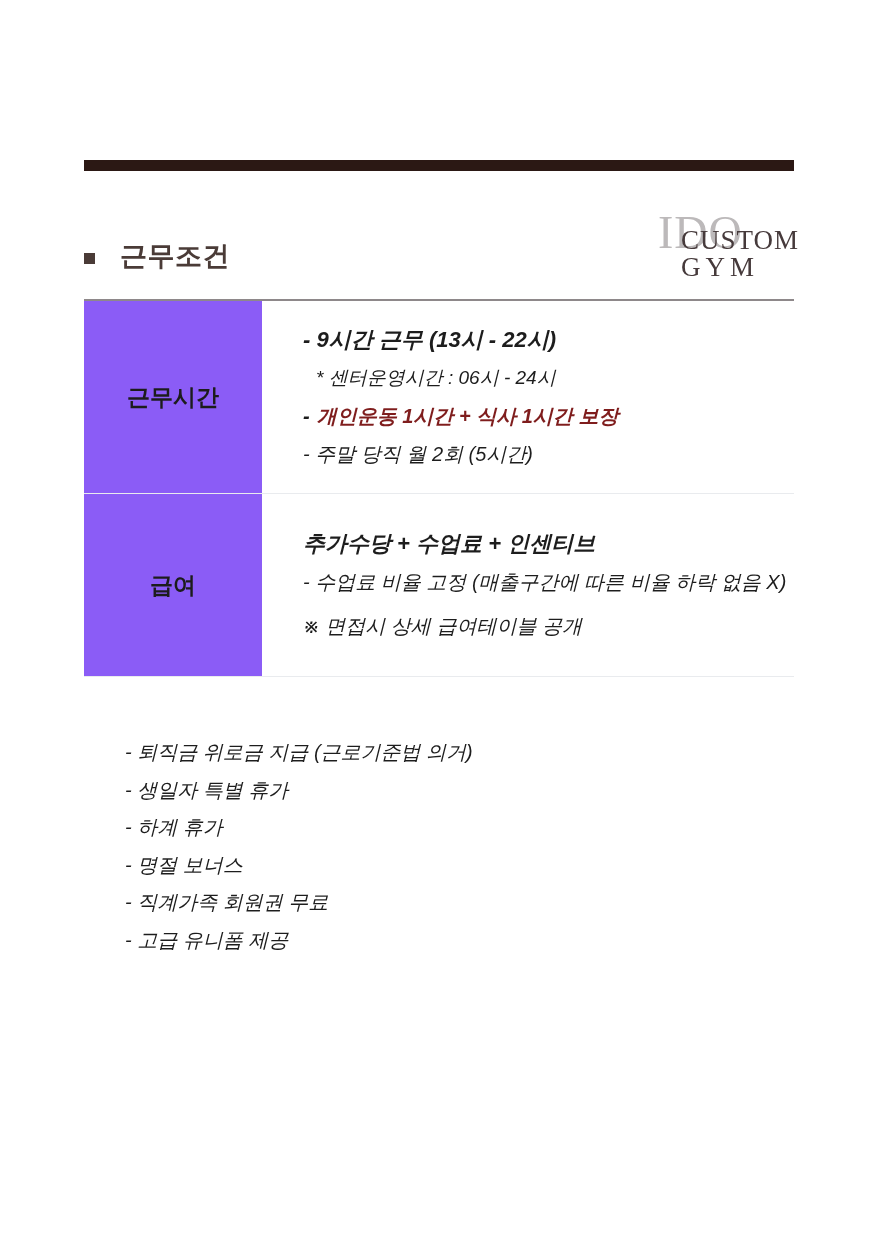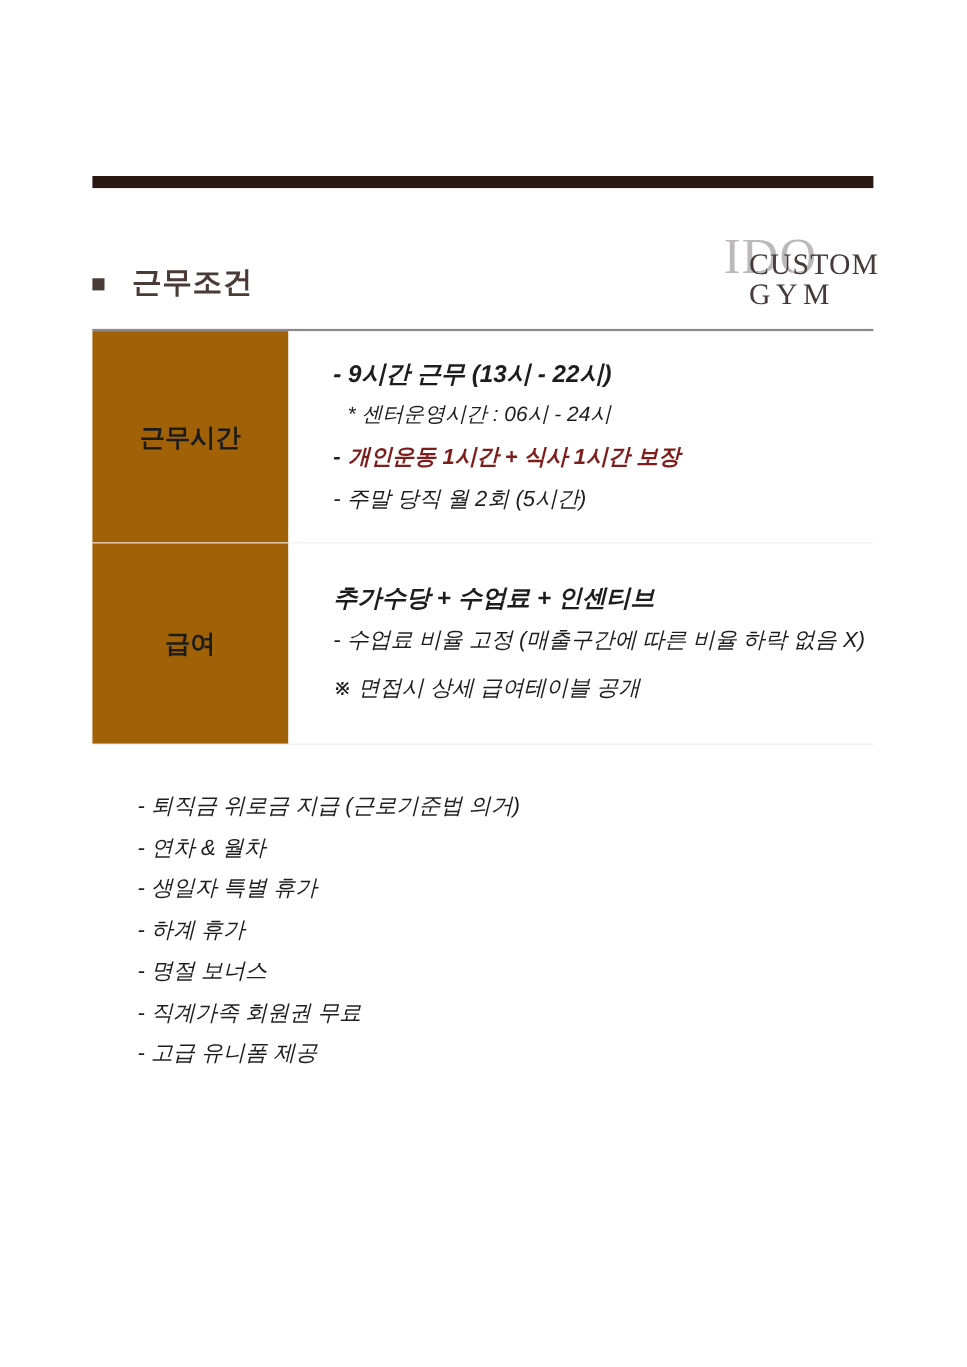--- a/index.html
+++ b/index.html
@@ -91,21 +91,21 @@
     display: flex;
     box-sizing: border-box;
     border-bottom: 1px solid #e9ebee;
   }
   .t-row.r0 { height: 193px; }
   .t-row.r1 { height: 183px; }
   .t-row.r2 { height: 340px; }
   .cell-label {
     width: 178px;
     flex: 0 0 178px;
-    background: #a16207;
+    background: #8b5cf6;
     display: flex;
     align-items: center;
     justify-content: center;
     font-size: 23px;
     font-weight: 700;
     color: #1c1c1c;
   }
   .cell-content {
     flex: 1;
     display: flex;
@@ -157,21 +157,20 @@
       <div class="cell-content">
         <div class="line em">추가수당 + 수업료 + 인센티브</div>
         <div class="line">- 수업료 비율 고정 (매출구간에 따른 비율 하락 없음 X)</div>
         <div class="line note">※ 면접시 상세 급여테이블 공개</div>
       </div>
     </div>
 
     <div class="t-row r2">
       <div class="cell-content">
         <div class="line">- 퇴직금 위로금 지급 (근로기준법 의거)</div>
-        <div class="line">- 연차 &amp; 월차</div>
         <div class="line">- 생일자 특별 휴가</div>
         <div class="line">- 하계 휴가</div>
         <div class="line">- 명절 보너스</div>
         <div class="line">- 직계가족 회원권 무료</div>
         <div class="line">- 고급 유니폼 제공</div>
       </div>
     </div>
 
   </div>
 

